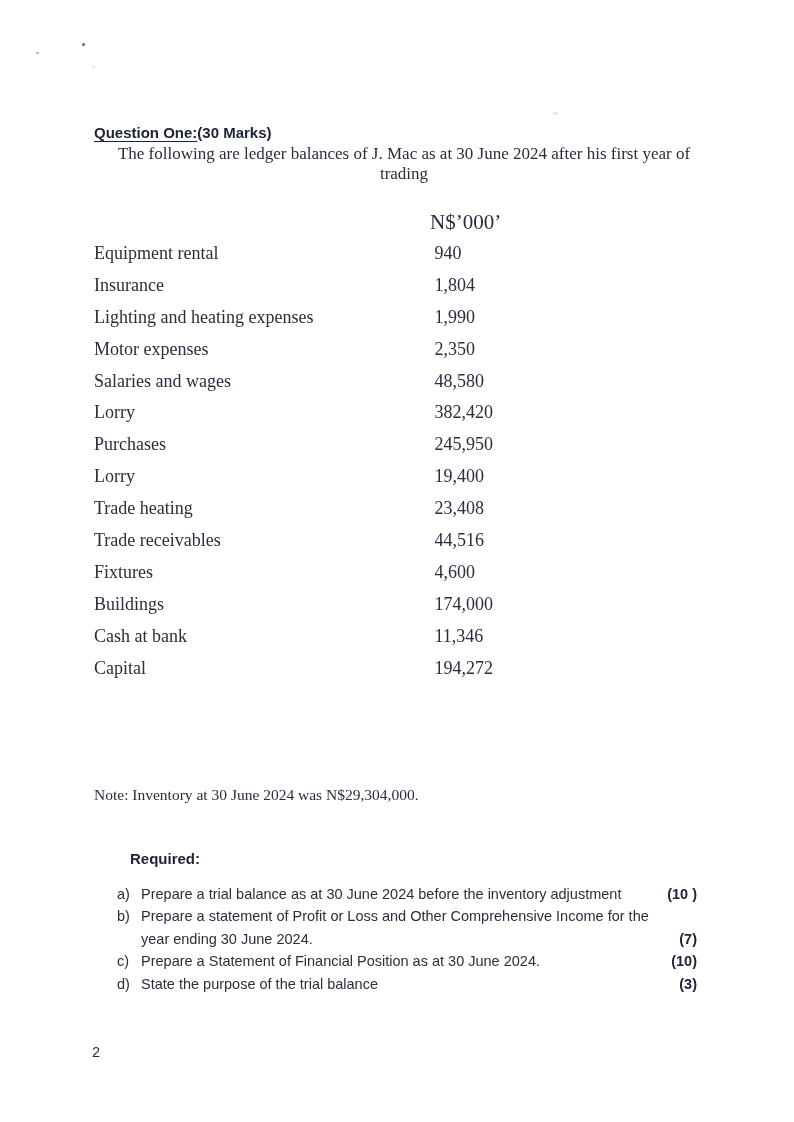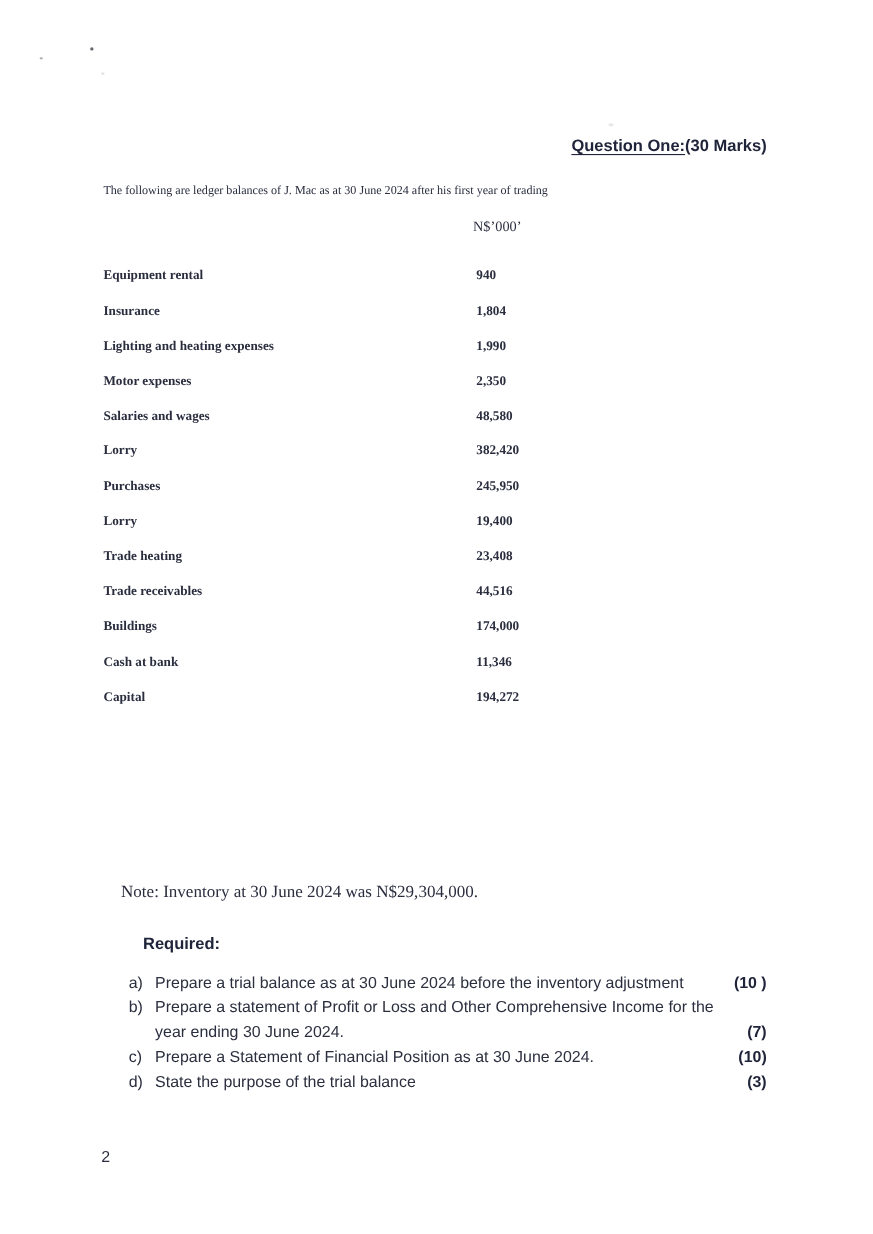--- a/index.html
+++ b/index.html
@@ -22,67 +22,67 @@
   .speck.s2 { left: 36px; top: 52px; width: 3px; height: 2px; background: #8a8a90; opacity: .7; }
   .speck.s3 { left: 92px; top: 66px; width: 3px; height: 2px; background: #c9c9ce; opacity: .6; }
   .speck.s4 { left: 553px; top: 112px; width: 5px; height: 3px; background: #d8d8dc; opacity: .6; }
 
   .q-header {
     position: absolute;
     top: 124px;
     left: 94px;
     right: 97px;
     display: flex;
-    justify-content: flex-end;
+    justify-content: flex-start;
     font-family: "Liberation Sans", sans-serif;
     font-weight: bold;
     font-size: 15px;
     color: #20243a;
   }
   .q-title { text-decoration: underline; text-underline-offset: 3px; }
 
   .intro {
     position: absolute;
-    top: 163px;
+    top: 144px;
     left: 94px;
     width: 620px;
     margin: 0;
-    font-size: 11px;
+    font-size: 17px;
     line-height: 20px;
+    text-align: center;
   }
 
   .col-header {
     position: absolute;
-    top: 198px;
+    top: 210px;
     left: 430px;
-    font-size: 13px;
+    font-size: 21px;
   }
 
   .ledger {
     position: absolute;
     top: 243px;
     left: 94px;
     width: 520px;
   }
   .ledger-row {
     height: 31.9px;
-    font-size: 12px;
-    font-weight: bold;
+    font-size: 18px;
   }
   .l-label {
     display: inline-block;
     width: 336px;
   }
   .l-value { display: inline-block; }
 
   .note {
     position: absolute;
     top: 786px;
     left: 94px;
-    margin: 16px;
+    margin: 0;
     font-size: 15.5px;
   }
 
   .req-heading {
     position: absolute;
     top: 850px;
     left: 94px;
     font-family: "Liberation Sans", sans-serif;
     font-weight: bold;
     font-size: 15px;
@@ -190,20 +190,24 @@
   <div class="ledger-row">
     <span class="l-label">Trade heating</span>
     <span class="l-value">23,408</span>
   </div>
 
   <div class="ledger-row">
     <span class="l-label">Trade receivables</span>
     <span class="l-value">44,516</span>
   </div>
 
+  <div class="ledger-row">
+    <span class="l-label">Fixtures</span>
+    <span class="l-value">4,600</span>
+  </div>
 
   <div class="ledger-row">
     <span class="l-label">Buildings</span>
     <span class="l-value">174,000</span>
   </div>
 
   <div class="ledger-row">
     <span class="l-label">Cash at bank</span>
     <span class="l-value">11,346</span>
   </div>

